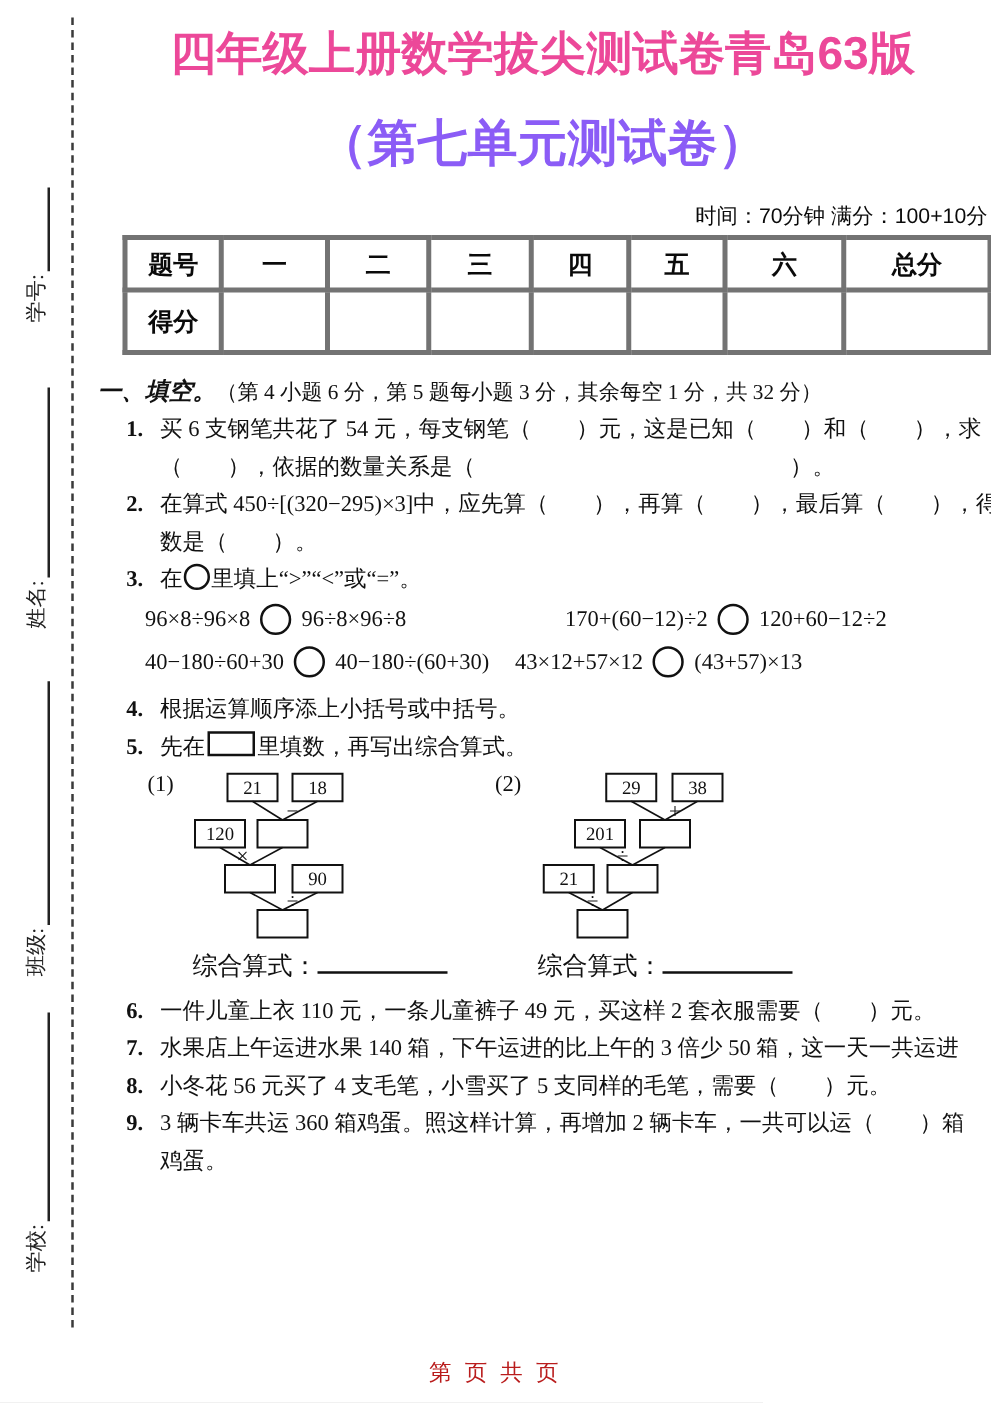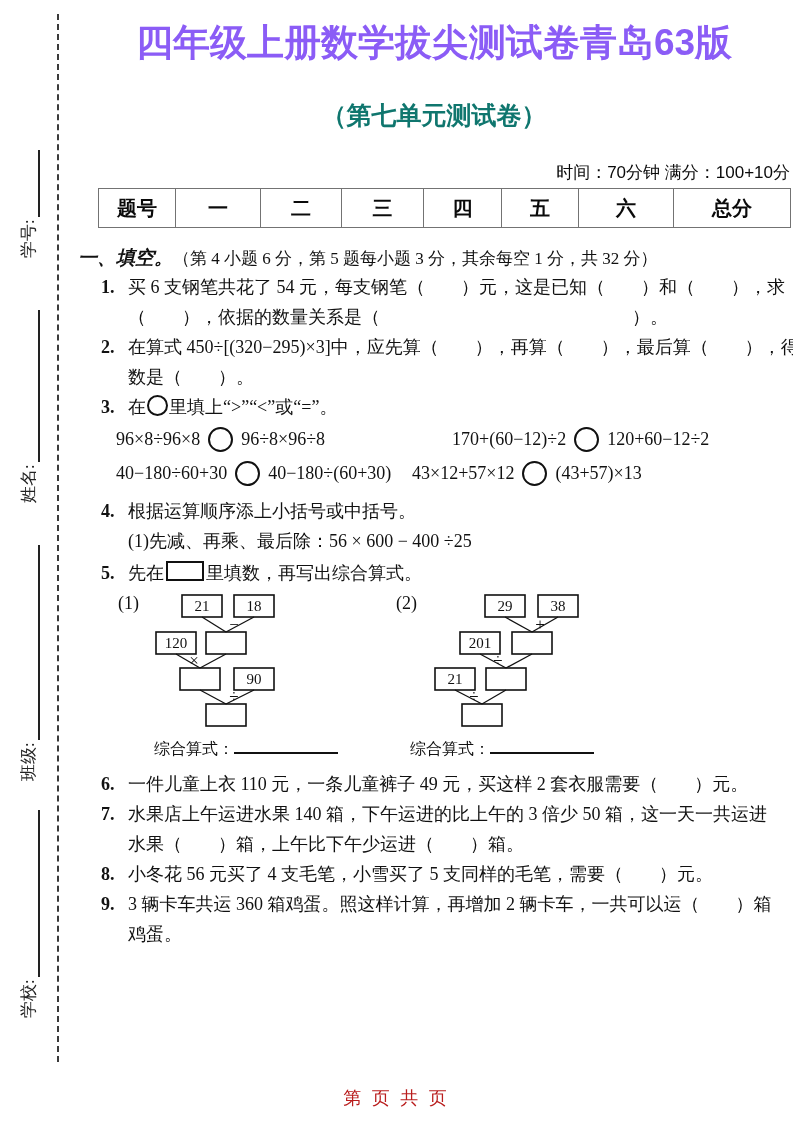--- a/index.html
+++ b/index.html
@@ -22,35 +22,35 @@
   .side-blank { flex:1; border-bottom:2px solid #222; height:20px; margin-left:2px; }
   .si-1 { left:16px; top:258px;  width:108px; }
   .si-2 { left:16px; top:503px;  width:193px; }
   .si-3 { left:16px; top:781px;  width:236px; }
   .si-4 { left:16px; top:1018px; width:208px; }
   
   .main { position:absolute; left:78px; top:18px; width:712px; }
   .title {
     font-family:"Liberation Sans", sans-serif; font-weight:bold;
     font-size:37px; line-height:50px; text-align:center; letter-spacing:0px;
-    color:#8b5cf6;
+    color:#ec4899;
   }
   .subtitle {
     font-family:"Liberation Sans", sans-serif; font-weight:bold;
-    font-size:25px; line-height:42px; text-align:center; margin-top:26px;
-    color:#0f766e;
+    font-size:40px; line-height:42px; text-align:center; margin-top:26px;
+    color:#8b5cf6;
   }
   .meta {
     font-family:"Liberation Sans", sans-serif; font-size:17px; line-height:22px;
     text-align:right; margin-top:26px; color:#0a0a0a;
   }
   
   table.score { border-collapse:collapse; table-layout:fixed; width:692px; margin:4px 0 0 20px; }
   table.score td {
-    border:1px solid #737373; text-align:center; vertical-align:middle;
+    border:4px solid #737373; text-align:center; vertical-align:middle;
     font-size:20px; font-weight:bold; padding:0; color:#0a0a0a;
   }
   tr.r-head td { height:38px; }
   tr.r-score td { height:46px; }
   
   .sec-head { margin-top:17px; line-height:26px; white-space:nowrap; }
   .sec-head b { font-size:19px;font-style:italic; }
   .sec-head .note { font-size:17px; }
   .qline { position:relative; padding-left:50px; line-height:30px; font-size:18px; white-space:nowrap; }
   .qnum { position:absolute; left:23px; top:0; font-weight:bold; }
@@ -70,21 +70,21 @@
   .q4h { margin-top:6px; }
   
   .diagrams { display:flex; padding-left:40px; gap:92px; margin-top:2px; height:145px; }
   .diagram { display:flex; align-items:flex-start; }
   .d-label { display:inline-block; width:36px; font-size:18px; line-height:26px; }
   svg.flow { display:block; }
   svg.flow rect { fill:none; stroke:#111; stroke-width:1.6; }
   svg.flow line { stroke:#111; stroke-width:1.3; }
   svg.flow text { font-family:"Liberation Serif", serif; font-size:15px; fill:#111; }
   svg.flow text.op { font-size:17px; }
-  .expr-row { display:flex; padding-left:76px; line-height:26px; font-size:16px; margin-top:1px; }
+  .expr-row { display:flex; padding-left:76px; line-height:26px; font-size:20px; margin-top:1px; }
   .expr1 { margin-right:72px; }
   .uline { display:inline-block; width:104px; height:15px; border-bottom:2px solid #111; }
   .q6 { margin-top:7px; }
   
   .footer {
     position:absolute; left:0; width:793px; top:1086px; text-align:center;
     font-size:18px; letter-spacing:3px; color:#b91c1c;
   }
 </style>
 </head>
@@ -132,20 +132,30 @@
           <tr class="r-head">
         <td>题号</td>
         <td>一</td>
         <td>二</td>
         <td>三</td>
         <td>四</td>
         <td>五</td>
         <td>六</td>
         <td>总分</td>
       </tr>
+      <tr class="r-score">
+        <td>得分</td>
+        <td></td>
+        <td></td>
+        <td></td>
+        <td></td>
+        <td></td>
+        <td></td>
+        <td></td>
+      </tr>
     </tbody>
       </table>
 
     <div class="sec-head">
       <b>一、填空。</b><span class="note">（第 4 小题 6 分，第 5 题每小题 3 分，其余每空 1 分，共 32 分）</span>
     </div>
 
     <div class="qline">
       <span class="qnum">1.</span>
       <span>买 6 支钢笔共花了 54 元，每支钢笔（　　）元，这是已知（　　）和（　　），求</span>
@@ -188,21 +198,20 @@
         <span>43×12+57×12</span>
         <span class="circle-blank"></span>
         <span>(43+57)×13</span>
       </span>
     </div>
 
     <div class="qline q4h">
       <span class="qnum">4.</span>
       <span>根据运算顺序添上小括号或中括号。</span>
     </div>
-    <div class="qline q4-item">(1)先减、再乘、最后除：56 × 600 − 400 ÷25</div>
 
     <div class="qline">
       <span class="qnum">5.</span>
       <span>先在</span><span class="square-blank"></span><span>里填数，再写出综合算式。</span>
     </div>
 
     <div class="diagrams">
       <div class="diagram">
         <span class="d-label">(1)</span>
         <svg class="flow" width="150" height="140" viewBox="0 0 150 140">
@@ -266,23 +275,20 @@
 
     <div class="qline q6">
       <span class="qnum">6.</span>
       <span>一件儿童上衣 110 元，一条儿童裤子 49 元，买这样 2 套衣服需要（　　）元。</span>
     </div>
 
     <div class="qline">
       <span class="qnum">7.</span>
       <span>水果店上午运进水果 140 箱，下午运进的比上午的 3 倍少 50 箱，这一天一共运进</span>
     </div>
-    <div class="qline">
-      <span>水果（　　）箱，上午比下午少运进（　　）箱。</span>
-    </div>
 
     <div class="qline">
       <span class="qnum">8.</span>
       <span>小冬花 56 元买了 4 支毛笔，小雪买了 5 支同样的毛笔，需要（　　）元。</span>
     </div>
 
     <div class="qline">
       <span class="qnum">9.</span>
       <span>3 辆卡车共运 360 箱鸡蛋。照这样计算，再增加 2 辆卡车，一共可以运（　　）箱</span>
     </div>

